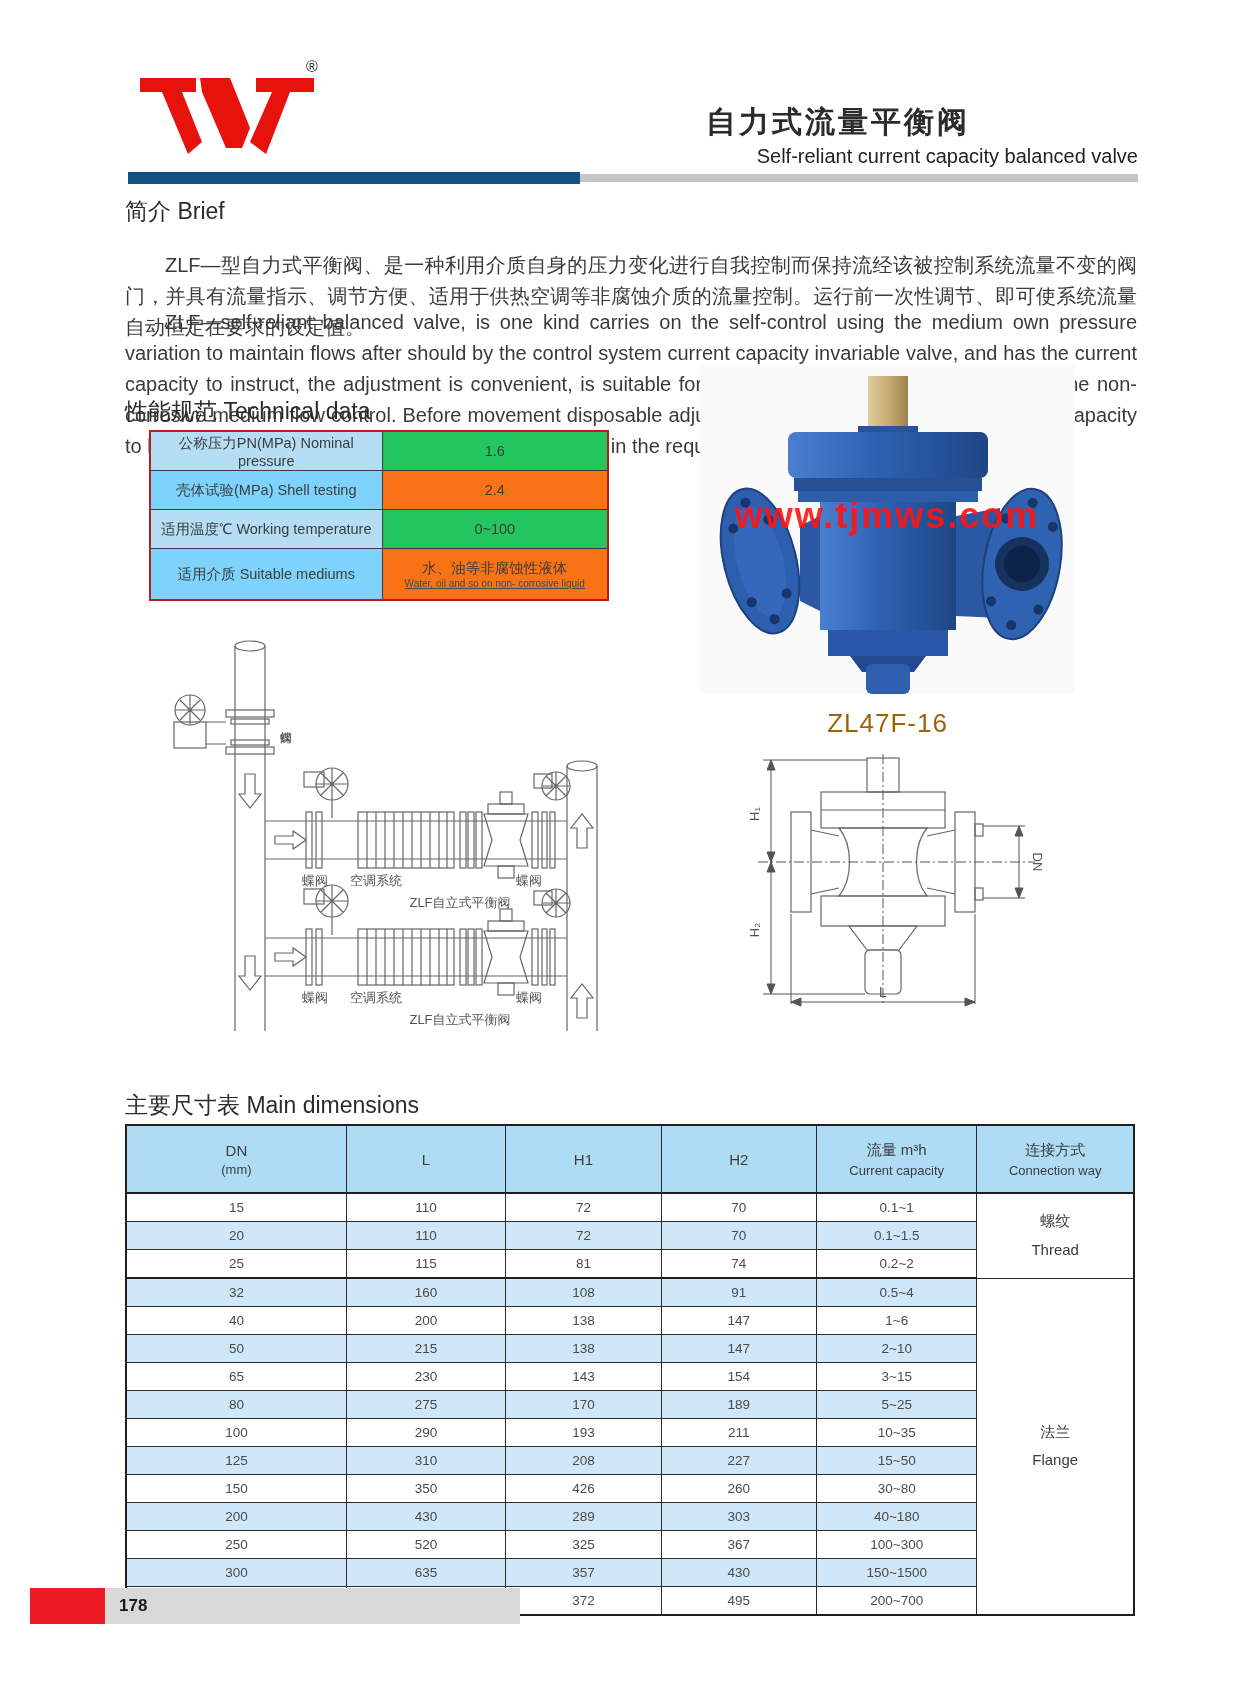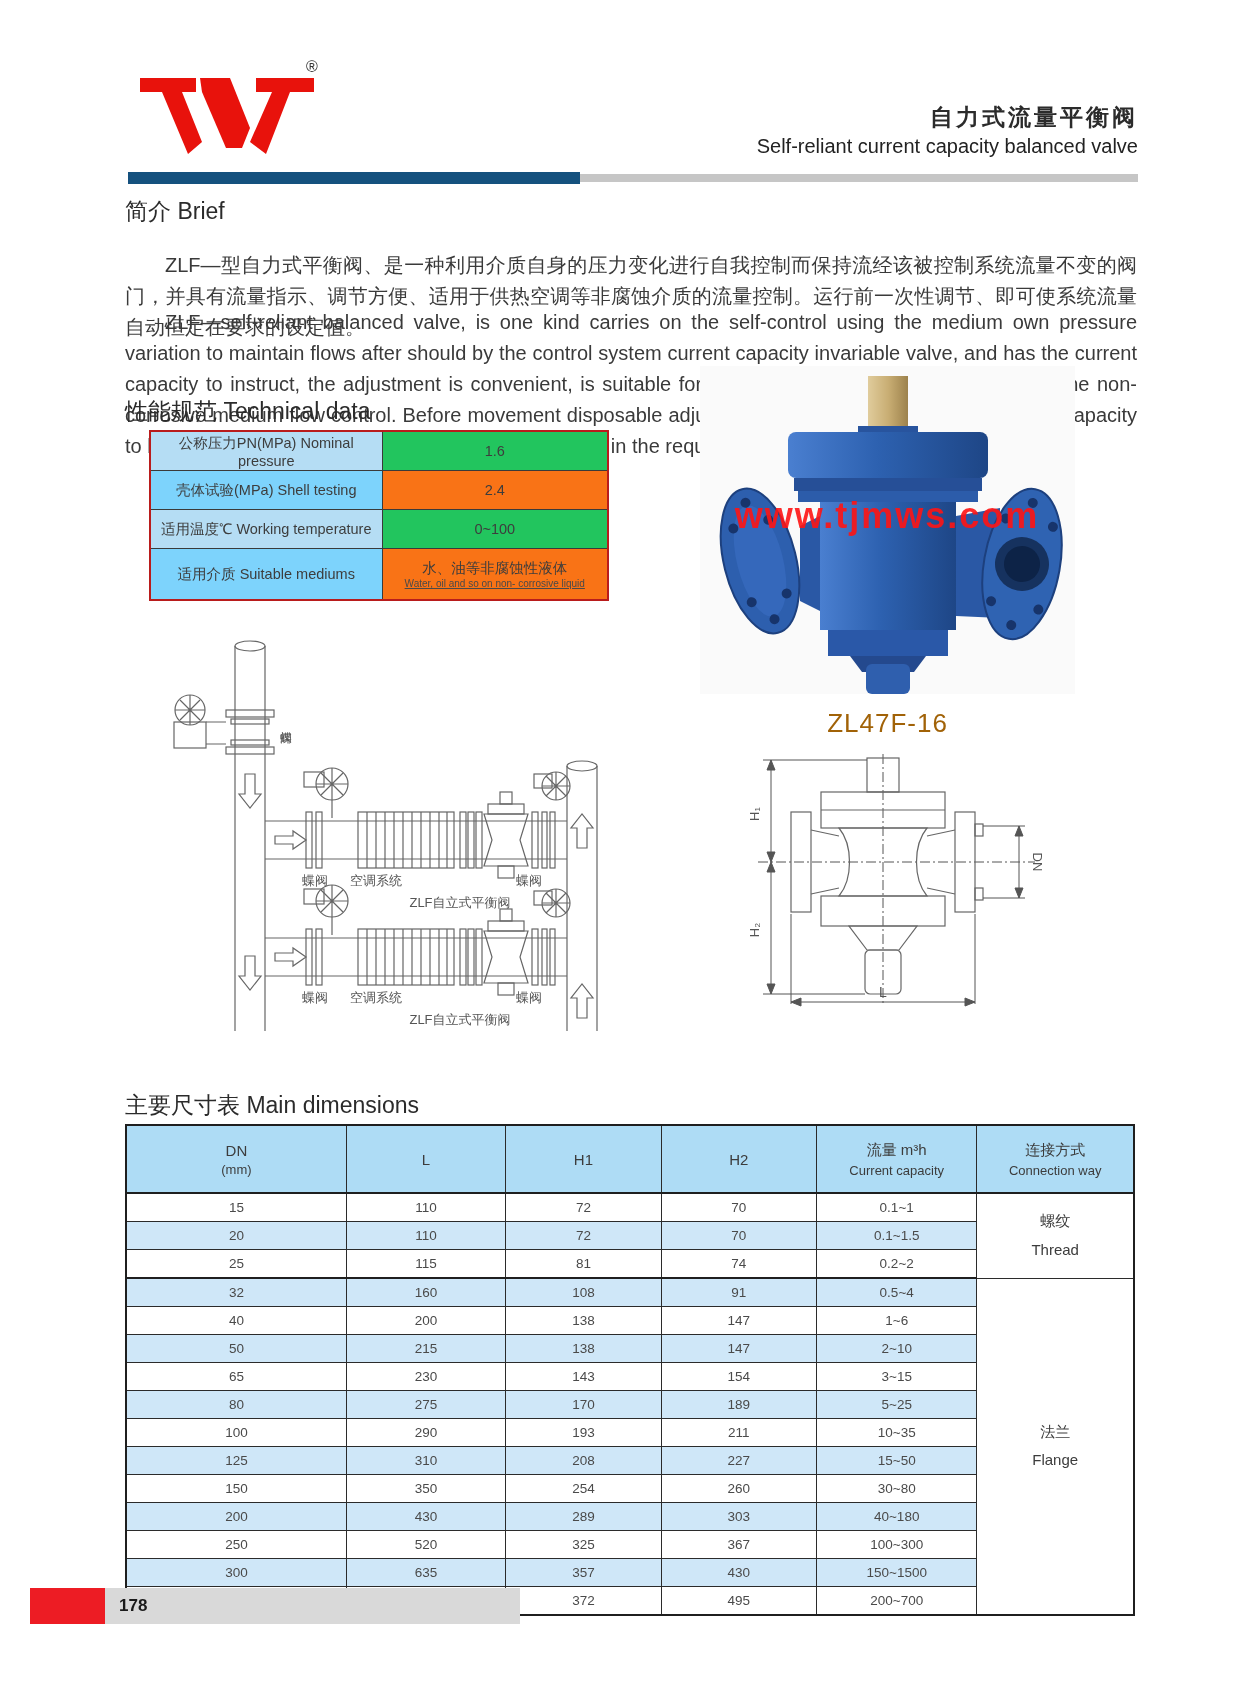--- a/index.html
+++ b/index.html
@@ -4,21 +4,21 @@
 <style>
   html,body{margin:0;padding:0;background:#e9e9e9;}
   .page{position:relative;width:1258px;height:1683px;background:#ffffff;margin:0 auto;
         font-family:"Liberation Sans", sans-serif;color:#333;overflow:hidden;}
   .abs{position:absolute;}
 
   
   .brand-cn{font-family:"DejaVu Serif", serif;font-weight:bold;font-size:50px;color:#111;letter-spacing:4px;line-height:1.05;}
   .brand-en{font-family:"Liberation Serif", serif;font-size:27px;color:#222;letter-spacing:3px;margin-top:2px;}
   .titles{text-align:right;}
-  .title-cn{font-size:23px;font-weight:bold;color:#2b2b2b;letter-spacing:3px;}
+  .title-cn{font-size:30px;font-weight:bold;color:#2b2b2b;letter-spacing:3px;text-align:center;}
   .title-en{font-size:20px;color:#222;margin-top:2px;}
   .rule-blue{background:#15517e;}
   .rule-gray{background:#c6c6c6;}
 
   
   .section-heading{font-size:23px;color:#2b2b2b;font-weight:500;}
   .para{width:1012px;font-size:20px;line-height:1.55;color:#3a3a3a;text-align:justify;text-indent:2em;margin-top:20px;}
 
   
   table{border-collapse:collapse;}
@@ -375,21 +375,21 @@
         <tr class="alt">
           <td>125</td>
           <td>310</td>
           <td>208</td>
           <td>227</td>
           <td>15~50</td>
         </tr>
         <tr>
           <td>150</td>
           <td>350</td>
-          <td>254</td>
+          <td>426</td>
           <td>260</td>
           <td>30~80</td>
         </tr>
         <tr class="alt">
           <td>200</td>
           <td>430</td>
           <td>289</td>
           <td>303</td>
           <td>40~180</td>
         </tr>

